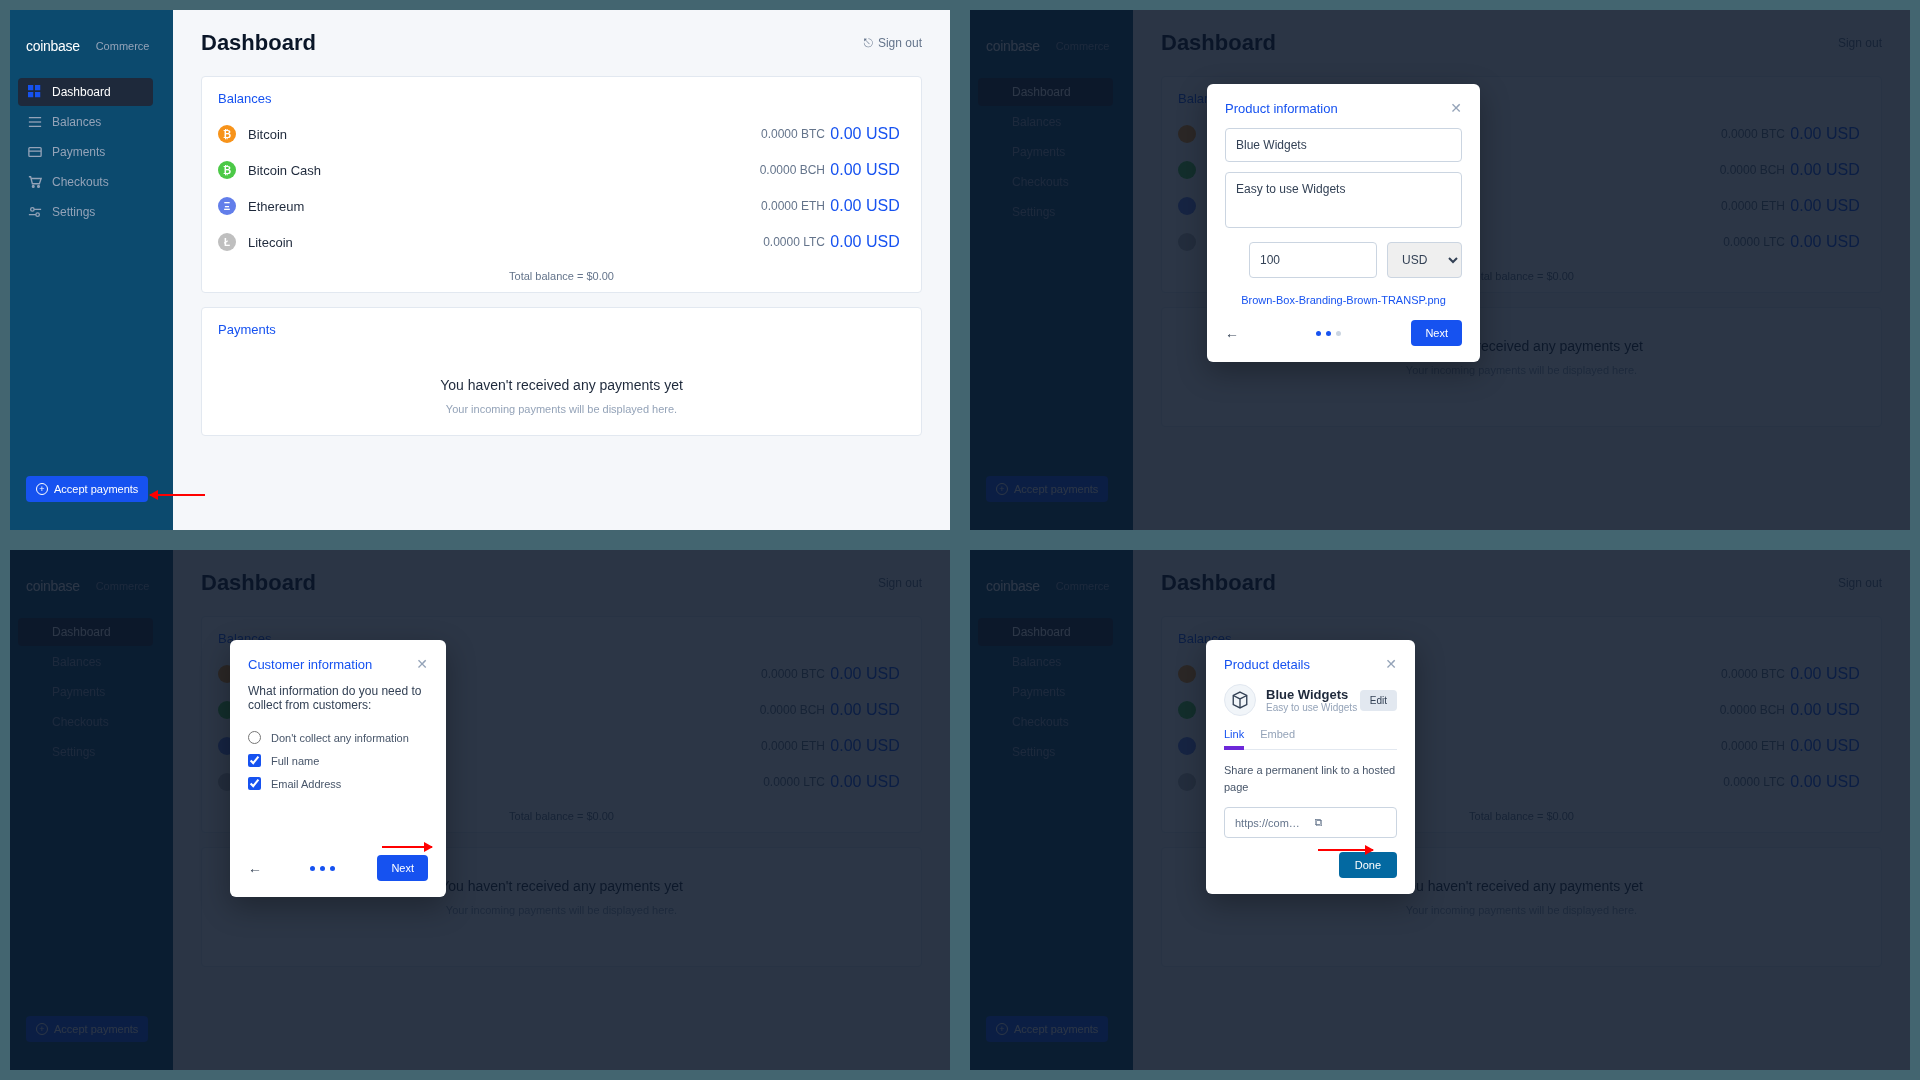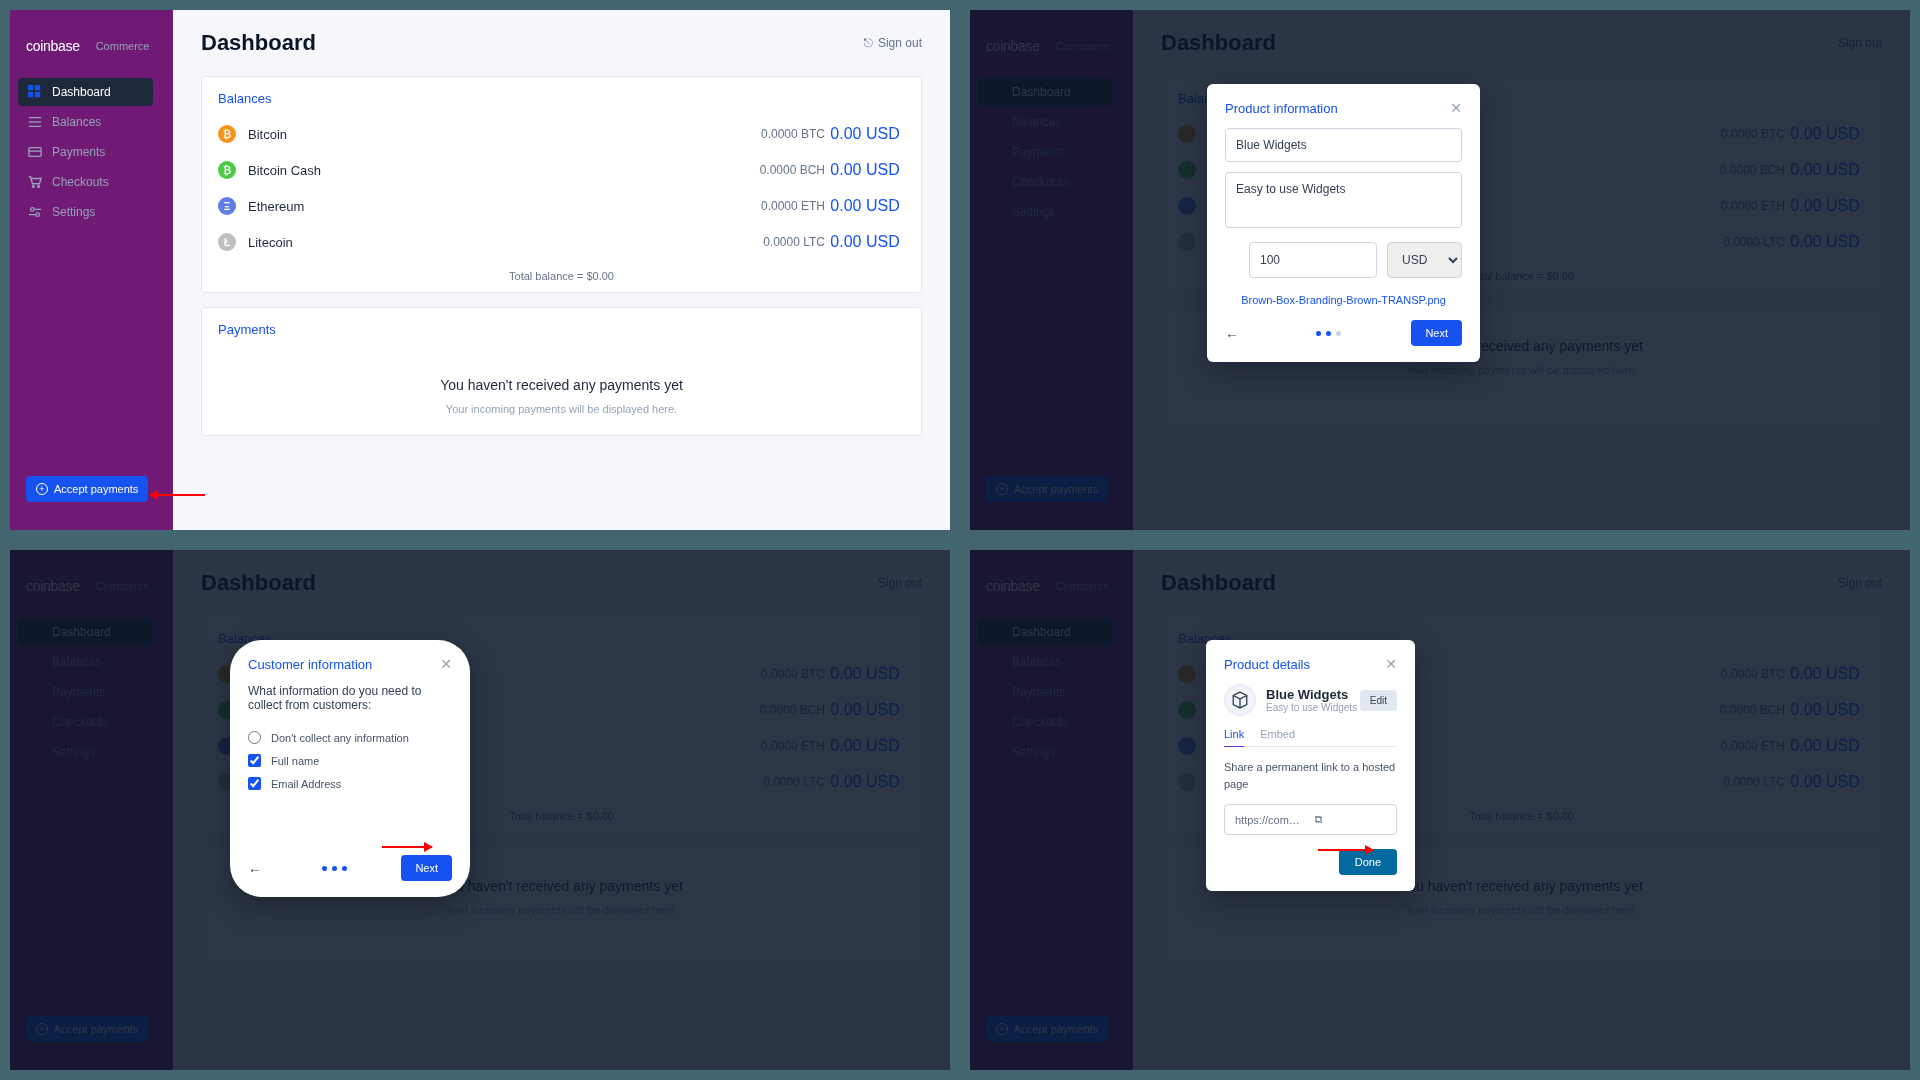--- a/index.html
+++ b/index.html
@@ -1,18 +1,18 @@
 <!DOCTYPE html>
 <html><head>
 <meta charset="utf-8">
 <style>
 * { margin: 0; padding: 0; box-sizing: border-box; font-family: -apple-system, BlinkMacSystemFont, "Segoe UI", Helvetica, Arial, sans-serif; }
 body { background: #436570; width: 1920px; height: 1080px; display: grid; grid-template-columns: 1fr 1fr; grid-template-rows: 1fr 1fr; gap: 20px; padding: 10px; }
 .panel { position: relative; background: #0a1628; overflow: hidden; display: flex; }
-.sidebar { width: 163px; background: #701a75; color: #fff; padding: 28px 12px 0 0; position: relative; flex-shrink: 0; }
+.sidebar { width: 163px; background: #0c4a6e; color: #fff; padding: 28px 12px 0 0; position: relative; flex-shrink: 0; }
 .logo { display: flex; align-items: center; padding: 0 16px 20px 16px; color: #fff; }
 .logo-main { font-size: 14px; font-weight: 500; letter-spacing: -0.3px; }
 .logo-sep { width: 1px; height: 14px; background: #475569; margin: 0 8px; }
 .logo-sub { font-size: 11px; color: #94a3b8; }
 .nav { list-style: none; padding: 4px 8px; }
 .nav-item { display: flex; align-items: center; padding: 7px 10px; border-radius: 4px; cursor: pointer; color: #94a3b8; font-size: 12px; margin-bottom: 2px; }
 .nav-item.active { background: #1e293b; color: #fff; }
 .nav-icon { width: 14px; height: 14px; margin-right: 10px; display: inline-flex; }
 .accept-btn { position: absolute; bottom: 28px; left: 16px; background: #1652f0; color: #fff; border: none; padding: 7px 10px; border-radius: 4px; font-size: 11px; display: flex; align-items: center; cursor: pointer; }
 .accept-btn .plus-circle { width: 12px; height: 12px; border: 1.5px solid #fff; border-radius: 50%; margin-right: 6px; display: inline-flex; align-items: center; justify-content: center; font-size: 9px; line-height: 1; }
@@ -52,21 +52,21 @@
 .opt-row { display: flex; align-items: center; padding: 5px 0; font-size: 11px; color: #475569; }
 .opt-row input { margin-right: 10px; width: 13px; height: 13px; accent-color: #1652f0; }
 .prod-head { display: flex; align-items: center; margin-bottom: 12px; }
 .prod-icon { width: 32px; height: 32px; border-radius: 50%; background: #f1f5f9; border: 1px solid #e2e8f0; display: flex; align-items: center; justify-content: center; margin-right: 10px; }
 .prod-name { font-size: 13px; font-weight: 600; color: #1e293b; }
 .prod-desc { font-size: 10px; color: #94a3b8; }
 .edit-btn { background: #e2e8f0; border: none; padding: 5px 10px; border-radius: 4px; font-size: 10px; cursor: pointer; color: #334155; }
 .share-txt { font-size: 11px; color: #475569; line-height: 1.5; margin-bottom: 12px; }
 .tabs-line { display: flex; gap: 16px; border-bottom: 1px solid #e2e8f0; margin-bottom: 12px; }
 .tab { font-size: 11px; padding-bottom: 6px; color: #94a3b8; cursor: pointer; }
-.tab.active { color: #1652f0; border-bottom: 1px solid #6d28d9; margin-bottom: -1px; }
+.tab.active { color: #1652f0; border-bottom: 4px solid #6d28d9; margin-bottom: -1px; }
 .link-box { display: flex; align-items: center; border: 1px solid #cbd5e1; border-radius: 4px; padding: 8px 10px; font-size: 11px; color: #64748b; margin-bottom: 14px; }
 .link-box span { flex: 1; overflow: hidden; white-space: nowrap; text-overflow: ellipsis; }
 .copy-icon { cursor: pointer; margin-left: 8px; color: #64748b; }
 .red-arrow { position: absolute; height: 2px; background: #ff0000; }
 .red-arrow::after { content: ''; position: absolute; right: -1px; top: -4px; border-left: 9px solid #ff0000; border-top: 5px solid transparent; border-bottom: 5px solid transparent; }
 .red-arrow.left::after { left: -1px; right: auto; border-right: 9px solid #ff0000; border-left: none; }
 .dimmed-content { opacity: 0.35; pointer-events: none; }
 </style>
 </head>
 <body>
@@ -348,21 +348,21 @@
           <span class="coin-usd">0.00 USD</span>
         </div>
         <div class="total-row">Total balance = $0.00</div>
       </div>
       <div class="card payments-card">
         <div class="no-pay">You haven't received any payments yet</div>
         <div class="no-pay-sub">Your incoming payments will be displayed here.</div>
       </div>
     </div>
   <div class="dim"></div>
-  <div class="modal" style="width:240px; top:90px; left:220px;border-radius:32px;">
+  <div class="modal" style="width:216px; top:90px; left:220px;">
     <div class="modal-header">
         <span class="modal-title">Customer information</span>
         <span class="modal-close">✕</span>
       </div>
     <div class="q-text">What information do you need to collect from customers:</div>
     <label class="opt-row">
         <input type="radio" style="">
         <span>Don't collect any information</span>
       </label>
     <label class="opt-row">

